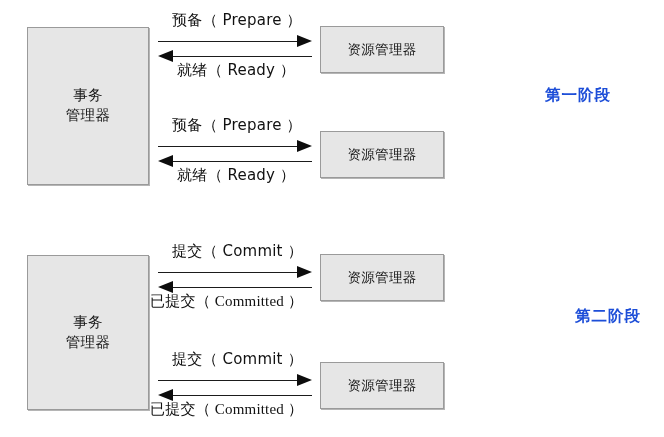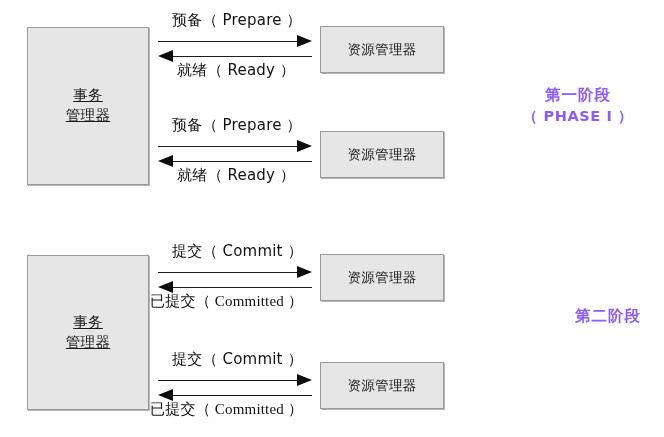--- a/index.html
+++ b/index.html
@@ -34,21 +34,21 @@
     z-index: 3;
   }
   .node-box .node-label {
     font-size: 14.5px;
     line-height: 1.35;
     color: #161616;
     letter-spacing: 0.3px;
     white-space: pre-line;
   }
 
-  .tm-box { width: 122px; text-decoration: underline; }
+  .tm-box { width: 122px; }
   .rm-box { width: 124px; height: 47px; }
   .rm-box .node-label { font-size: 13.5px; }
 
   
   .arrow-line {
     position: absolute;
     height: 0;
     border-top: 1.6px solid #1b1b1b;
     z-index: 2;
   }
@@ -79,21 +79,21 @@
     letter-spacing: 0.2px;
     z-index: 4;
   }
   .msg-label.over-box { z-index: 1; font-family: Liberation Serif, serif; }
 
   
   .phase-label {
     position: absolute;
     text-align: center;
     font-weight: bold;
-    color: #8b5cf6;
+    color: #1d4ed8;
     z-index: 3;
   }
   .phase-label .phase-cn {
     display: block;
     font-size: 15.5px;
     line-height: 1.45;
     letter-spacing: 1px;
   }
   .phase-label .phase-en {
     display: block;
@@ -133,21 +133,20 @@
     <div class="arrow-line" style="left:173px; top:161px; width:139px;"></div>
     <div class="arrow-head left" style="left:158px; top:155px;"></div>
     <div class="msg-label" style="left:177px; top:168px;">就绪（ Ready ）</div>
 
     <div class="node-box rm-box" style="left:320px; top:131px;">
       <span class="node-label">资源管理器</span>
     </div>
 
     <div class="phase-label" style="left:498px; top:84px; width:160px;">
       <span class="phase-cn">第一阶段</span>
-      <span class="phase-en">（ PHASE I ）</span>
     </div>
   </div>
 
   <div>
 
     <div class="node-box tm-box" style="left:27px; top:255px; height:155px;">
       <span class="node-label">事务
 管理器</span>
     </div>
 

